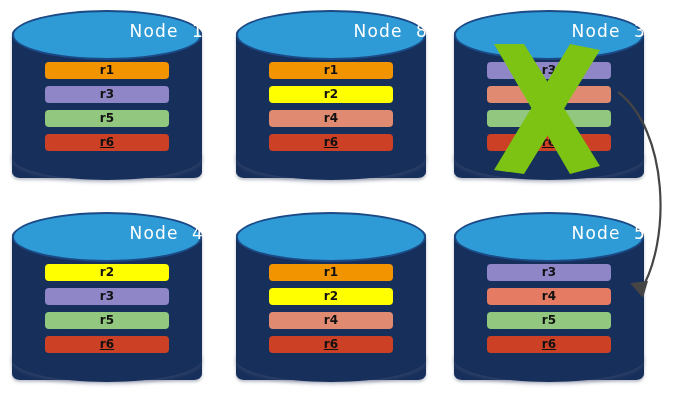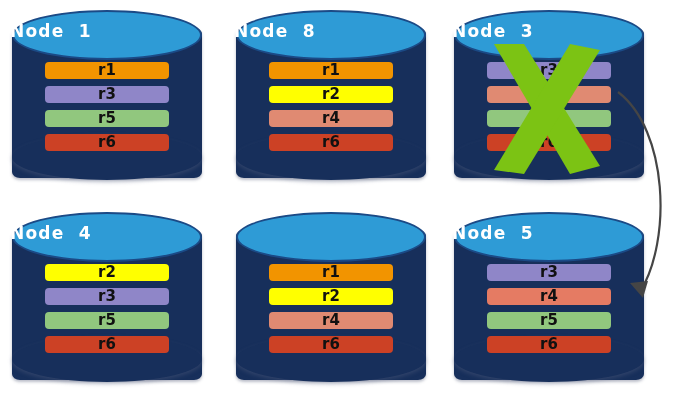--- a/index.html
+++ b/index.html
@@ -36,45 +36,45 @@
   .cyl-top{
     position:absolute;left:2px;top:4px;
     width:190px;height:50px;
     background:#2E9BD6;
     border-radius:50% / 50%;
     border:2px solid #1B4A86;
     box-sizing:border-box;
   }
   .cyl-title{
     position:absolute;left:0;top:15px;width:194px;
-    text-align:left;
+    text-align:right;
     color:#ffffff;
     font-size:17px;
-    font-weight:bold;
+    font-weight:normal;
     letter-spacing:1.2px;
     z-index:4;
     white-space:pre;
   }
   .bars{
     position:absolute;left:0;top:56px;width:194px;
     z-index:3;
   }
   .bar{
     position:relative;
     margin:0 auto 7px auto;
     width:124px;height:17px;
     border-radius:4px;
     text-align:center;
-    font-size:15px;
+    font-size:12px;
     font-weight:bold;
     color:#111111;
     line-height:17px;
     box-sizing:border-box;
   }
-  .bar:last-child{margin-bottom:0;}
+  .bar:last-child{margin-bottom:0;text-decoration:underline;}
 
   .xmark{
     position:absolute;
     left:20px;top:38px;
     width:150px;height:130px;
     z-index:6;
     pointer-events:none;
   }
   .arrow-layer{
     position:absolute;left:0;top:0;width:676px;height:402px;

